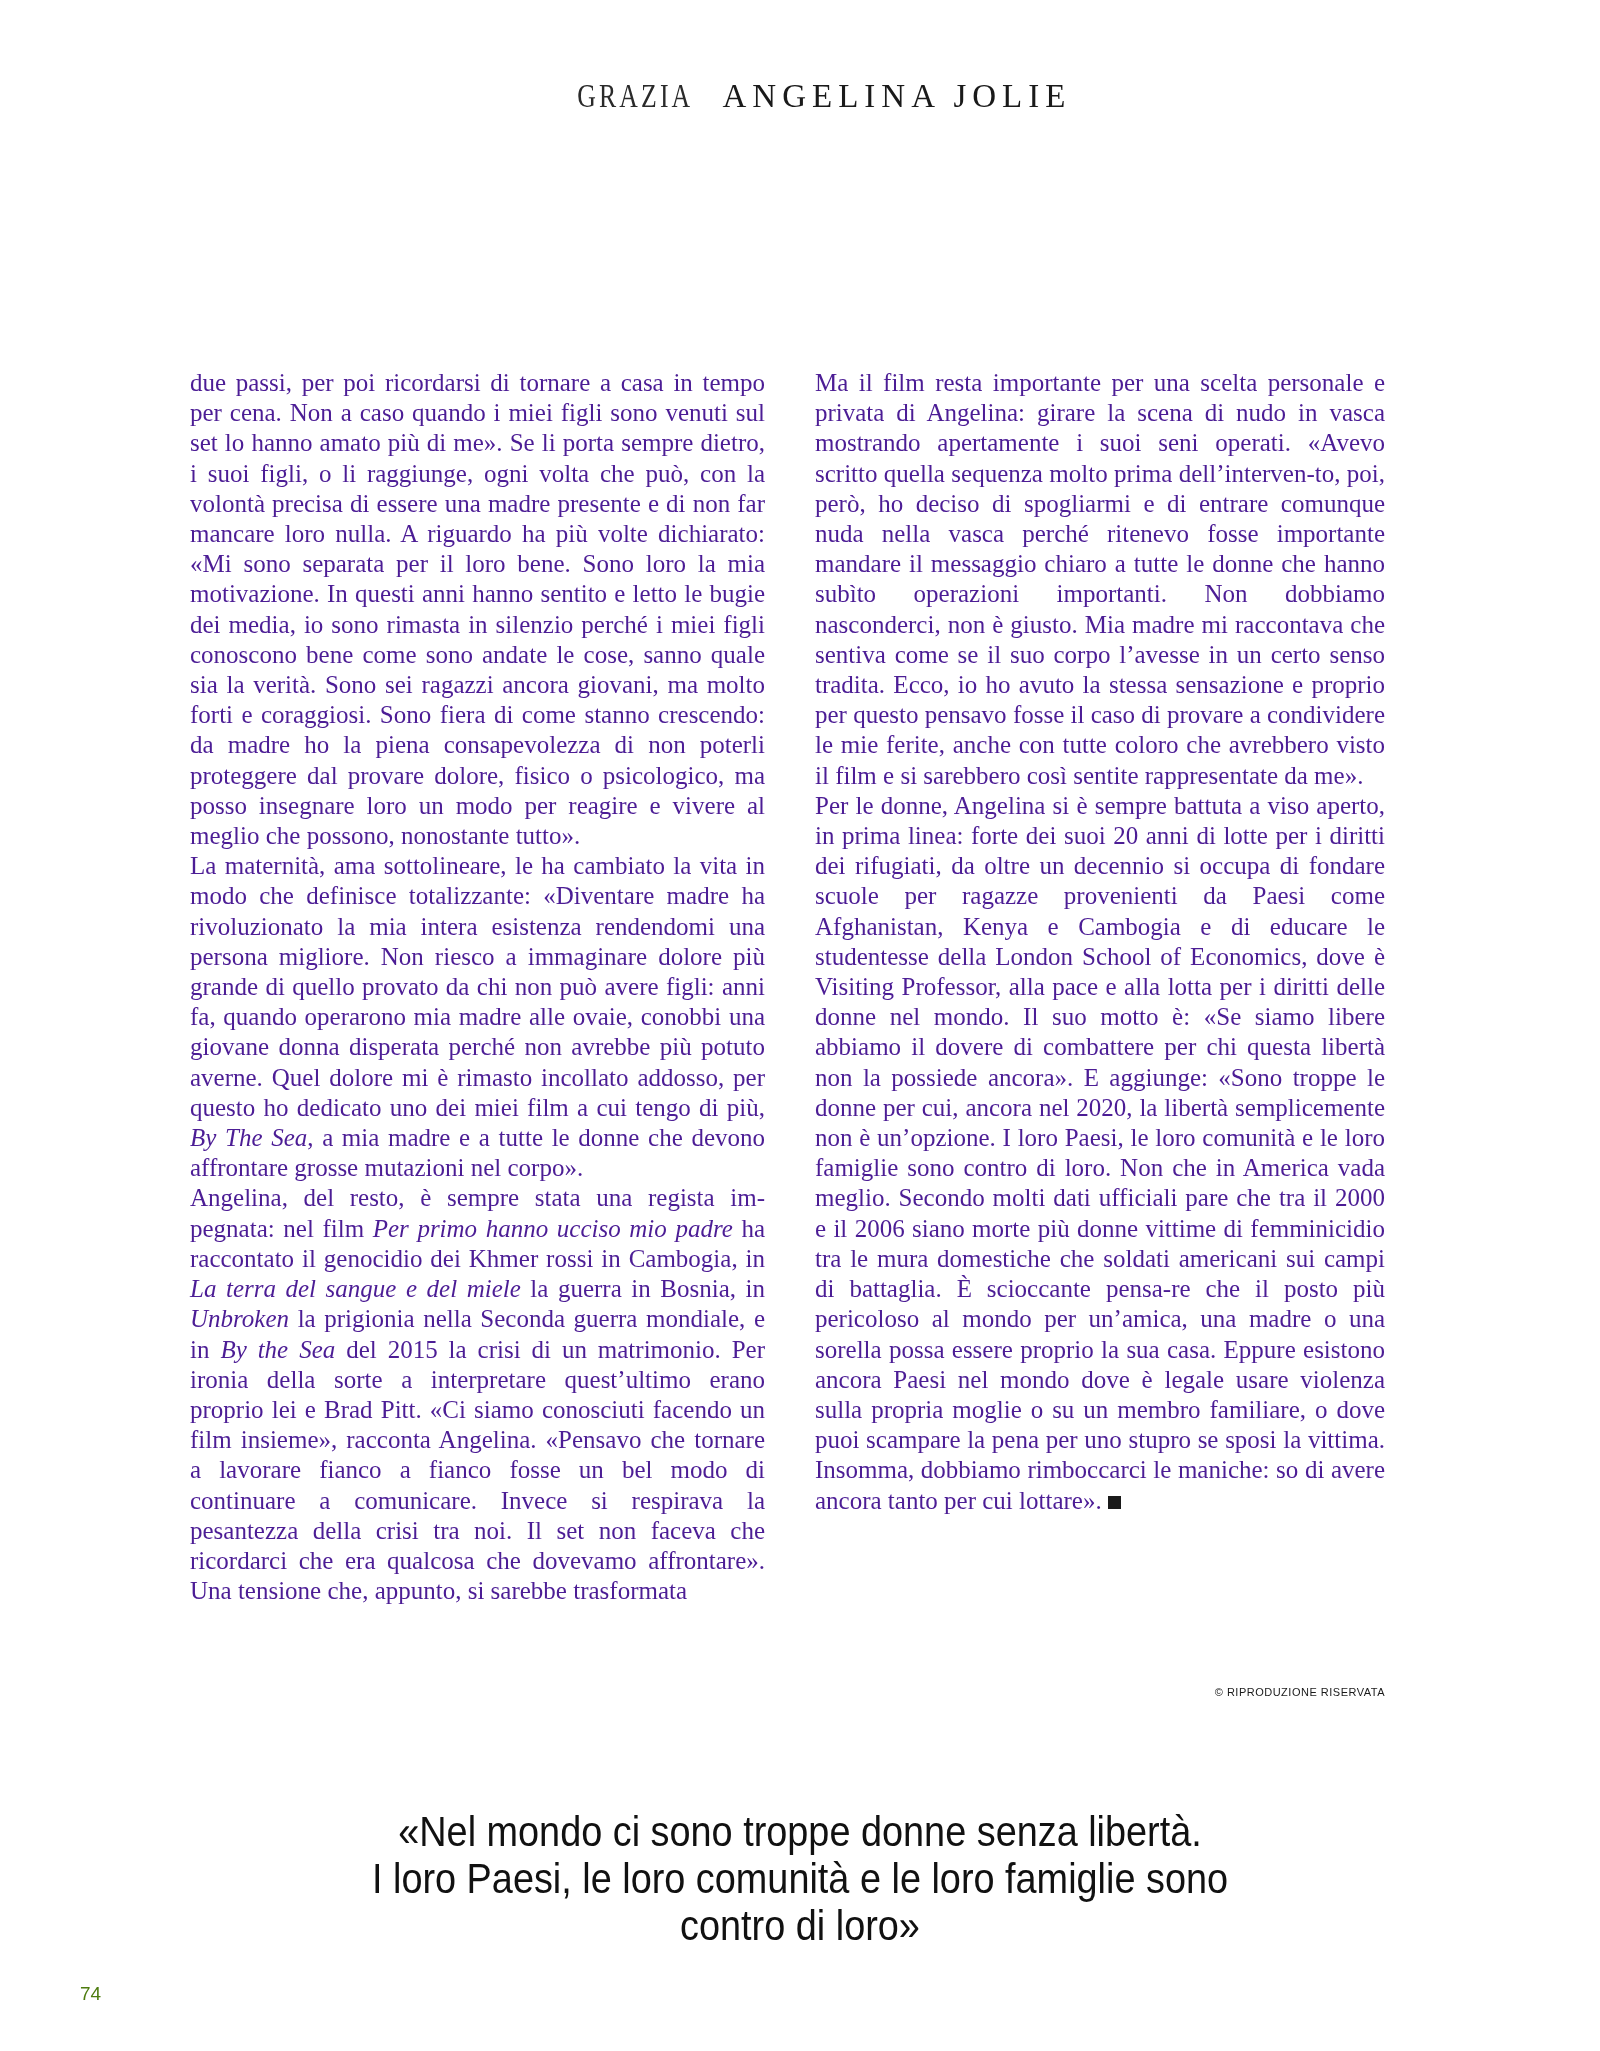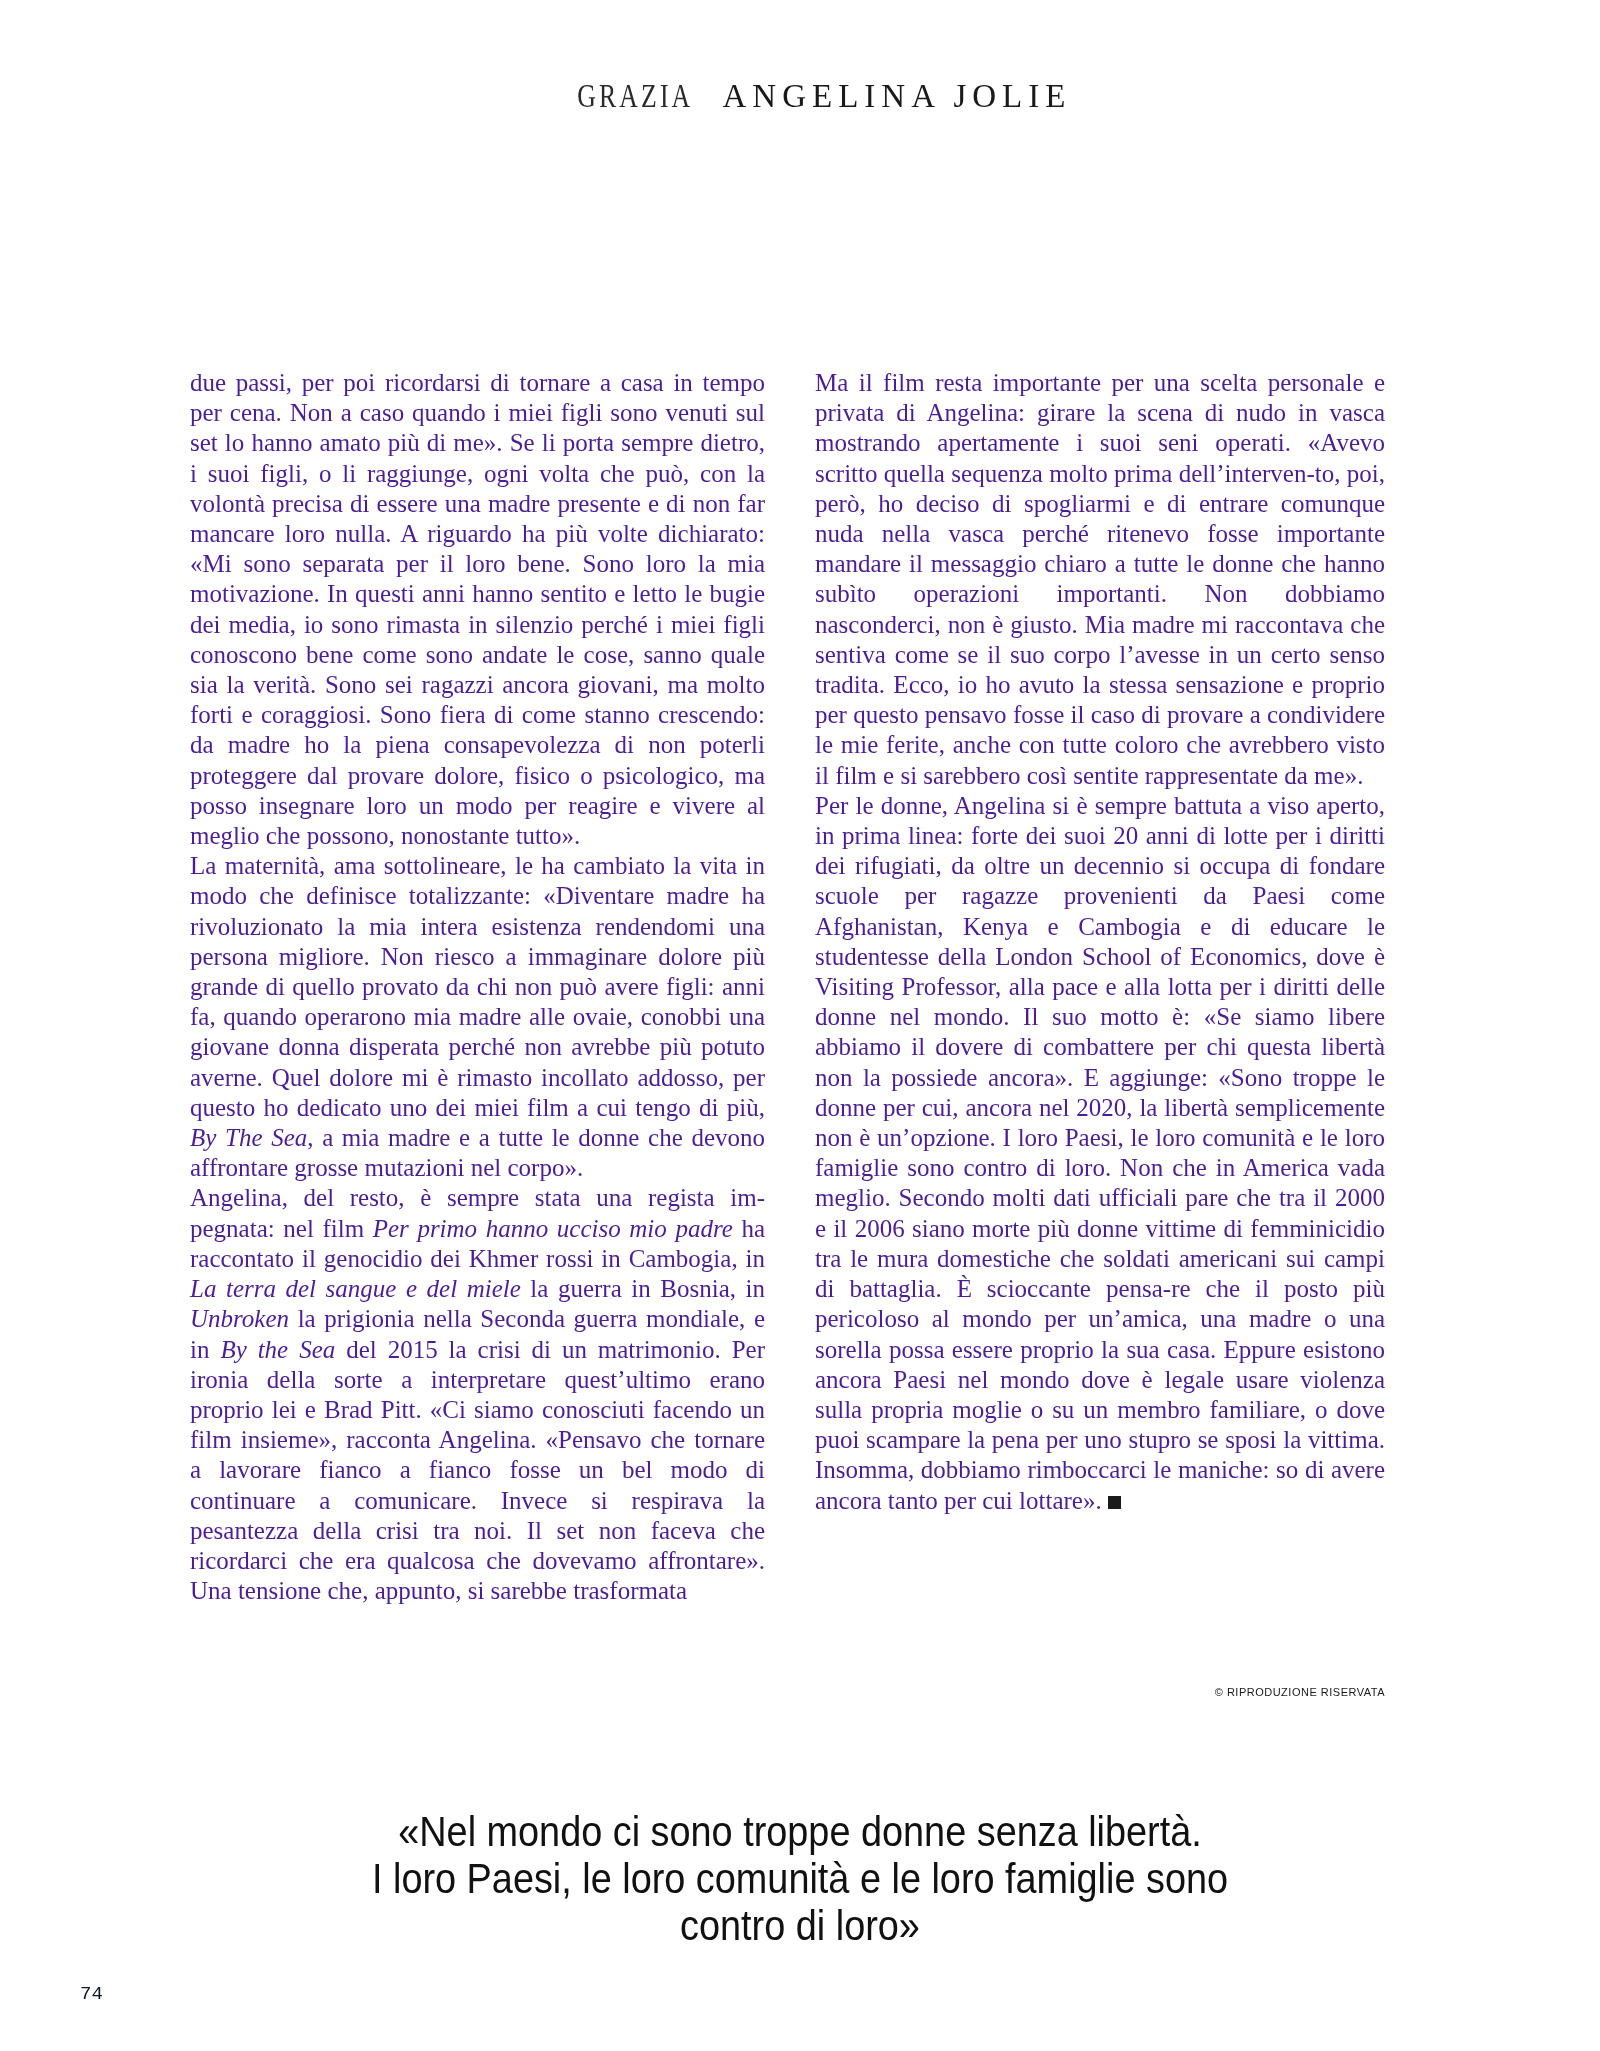--- a/index.html
+++ b/index.html
@@ -30,22 +30,22 @@
     }
     .pull-quote {
       position: absolute; top: 1808px; left: 200px; width: 1200px; text-align: center;
       font-family: "Liberation Sans", "DejaVu Sans", sans-serif;
       font-size: 43px; line-height: 47px; color: #111;
       transform: scaleX(0.88); transform-origin: center top;
     }
     .pull-quote span { display: block; }
     .page-number {
       position: absolute; top: 1983px; left: 80px;
-      font-family: Liberation Mono, monospace;
-      font-size: 19px; color: #0f172a;
+      font-family: Liberation Sans, sans-serif;
+      font-size: 19px; color: #4d7c0f;
     }
   </style>
 </head>
 <body>
 
 <header class="header">
   <span class="brand">GRAZIA</span>
   <span class="name">ANGELINA JOLIE</span>
 </header>
 

